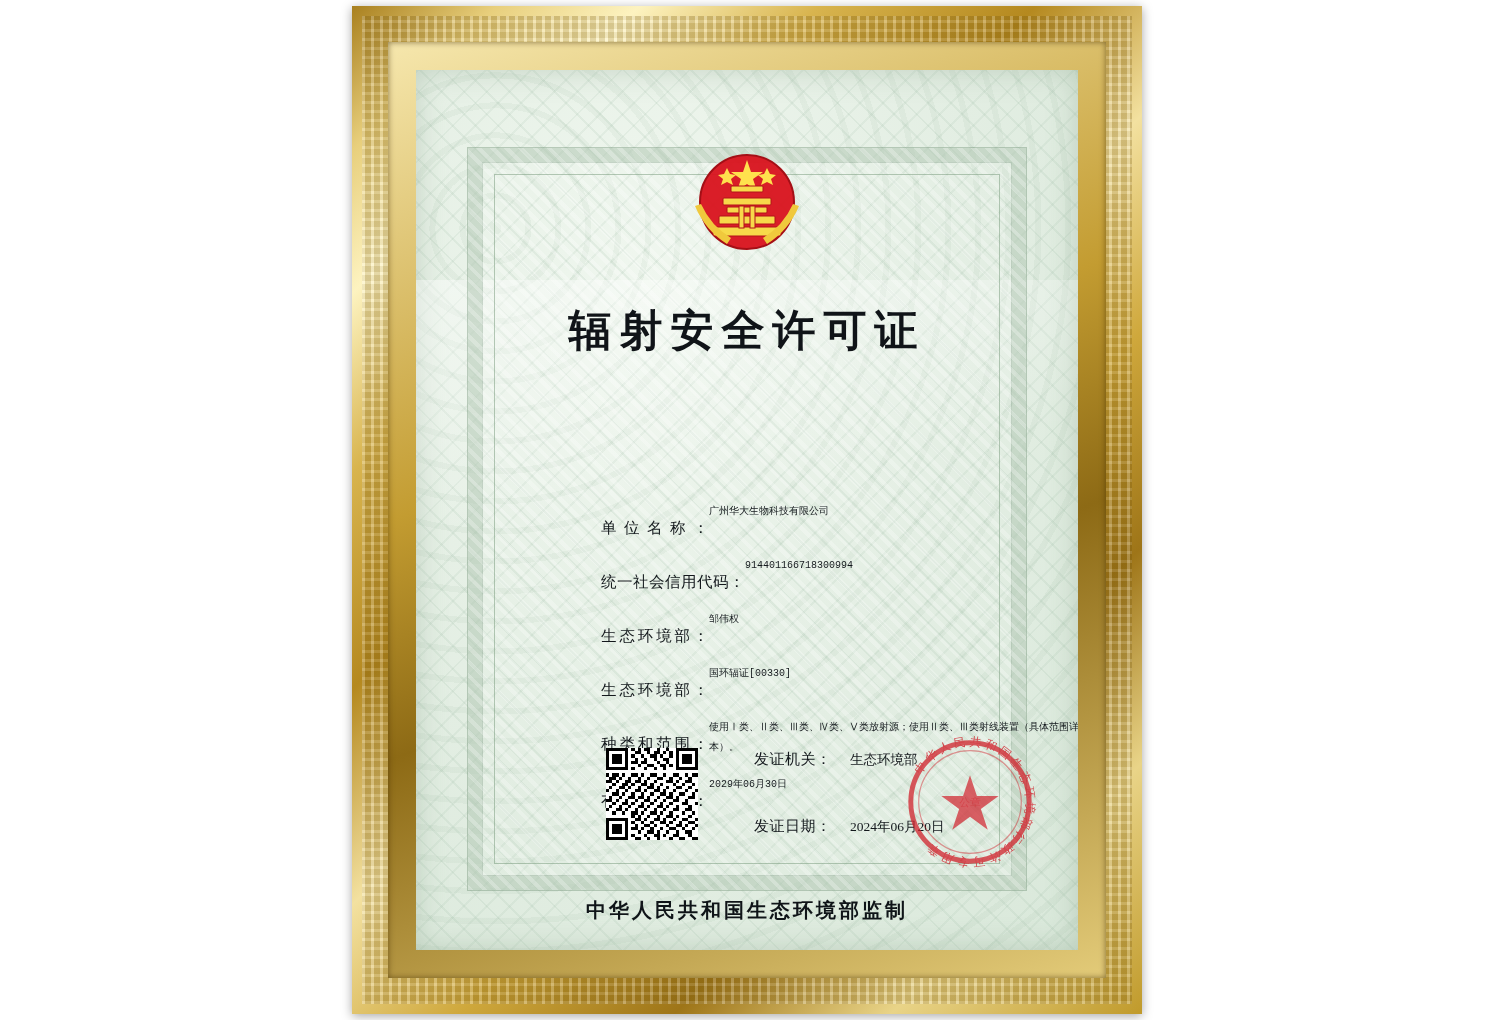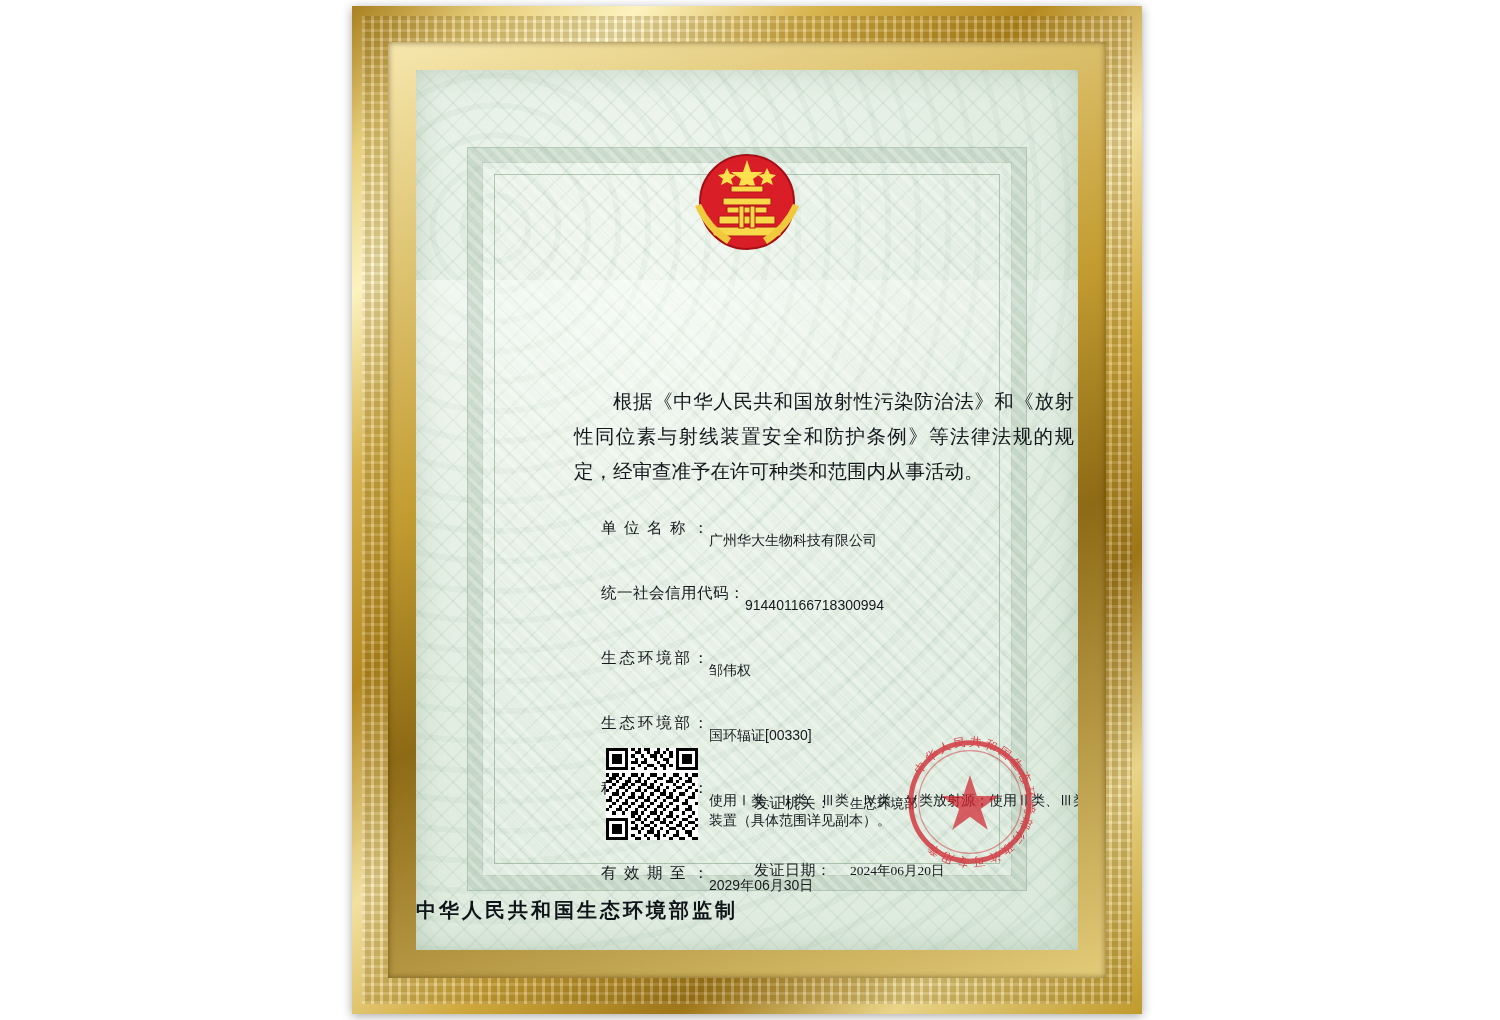--- a/index.html
+++ b/index.html
@@ -98,50 +98,50 @@
 
   
   .fields{position:absolute;left:185px;top:430px;width:520px;}
   .row{display:flex;align-items:flex-start;margin-bottom:15px;}
   .row .lbl{
     flex:0 0 108px;
     font-family:"DejaVu Serif","Liberation Serif",serif;
     font-size:15.5px;color:#13181c;letter-spacing:.5px;white-space:nowrap;margin-top:18px;
   }
   .row .val{
-    font-family:Liberation Sans, sans-serif;
-    font-size:14px;color:#14191d;line-height:20px;padding-top:2px;margin-top:28px;
+    font-family:Liberation Mono, monospace;
+    font-size:10px;color:#14191d;line-height:20px;padding-top:2px;
   }
   .row.justify .lbl{text-align:justify;text-align-last:justify;}
 
   
   .qr{
     position:absolute;left:190px;top:678px;width:92px;height:92px;
     background:#fff;
   }
 
   
   .issuer{
     position:absolute;left:338px;top:680px;width:330px;
     font-family:"DejaVu Serif","Liberation Serif",serif;
-    font-size:15px;color:#13181c;margin-top:44px;
+    font-size:15px;color:#13181c;
   }
   .issuer .line{display:flex;align-items:center;margin-bottom:48px;}
   .issuer .k{flex:0 0 96px;letter-spacing:.5px;}
   .issuer .v{font-family:Liberation Serif, serif;font-size:13.5px;}
 
   
   .seal{
     position:absolute;left:480px;top:658px;width:148px;height:148px;
     pointer-events:none;opacity:.82;
   }
 
   
   .footer{
-    position:absolute;left:0;right:0;bottom:26px;
+    position:absolute;left:0;right:0;bottom:26px;text-align:center;
     font-family:"DejaVu Serif","Liberation Serif",serif;
     font-weight:700;font-size:20px;letter-spacing:3px;color:#0f1418;
   }
 </style>
 </head>
 <body>
 
 <div class="stage">
 
   <div class="frame">
@@ -171,24 +171,22 @@
           <rect x="48" y="44" width="32" height="6" rx="1"></rect>
           <rect x="56" y="64" width="5" height="22"></rect>
           <rect x="67" y="64" width="5" height="22"></rect>
         </g>
         <g fill="#f0c93c">
           <path d="M18 62 q10 22 30 34 l-4 6 q-22 -14 -32 -38z"></path>
           <path d="M110 62 q-10 22 -30 34 l4 6 q22 -14 32 -38z"></path>
         </g>
       </svg>
 
-
-      <div class="intro">
-        <p>根据《中华人民共和国放射性污染防治法》和《放射性同位素与射线装置安全和防护条例》等法律法规的规定，经审查准予在许可种类和范围内从事活动。</p>
-      </div>
+      <div class="title">辐射安全许可证</div>
+
 
       <div class="fields">
         <div class="row justify">
           <div class="lbl">单位名称：</div>
           <div class="val">广州华大生物科技有限公司</div>
         </div>
         <div class="row">
           <div class="lbl">统一社会信用代码：</div>
           <div class="val">914401166718300994</div>
         </div>

